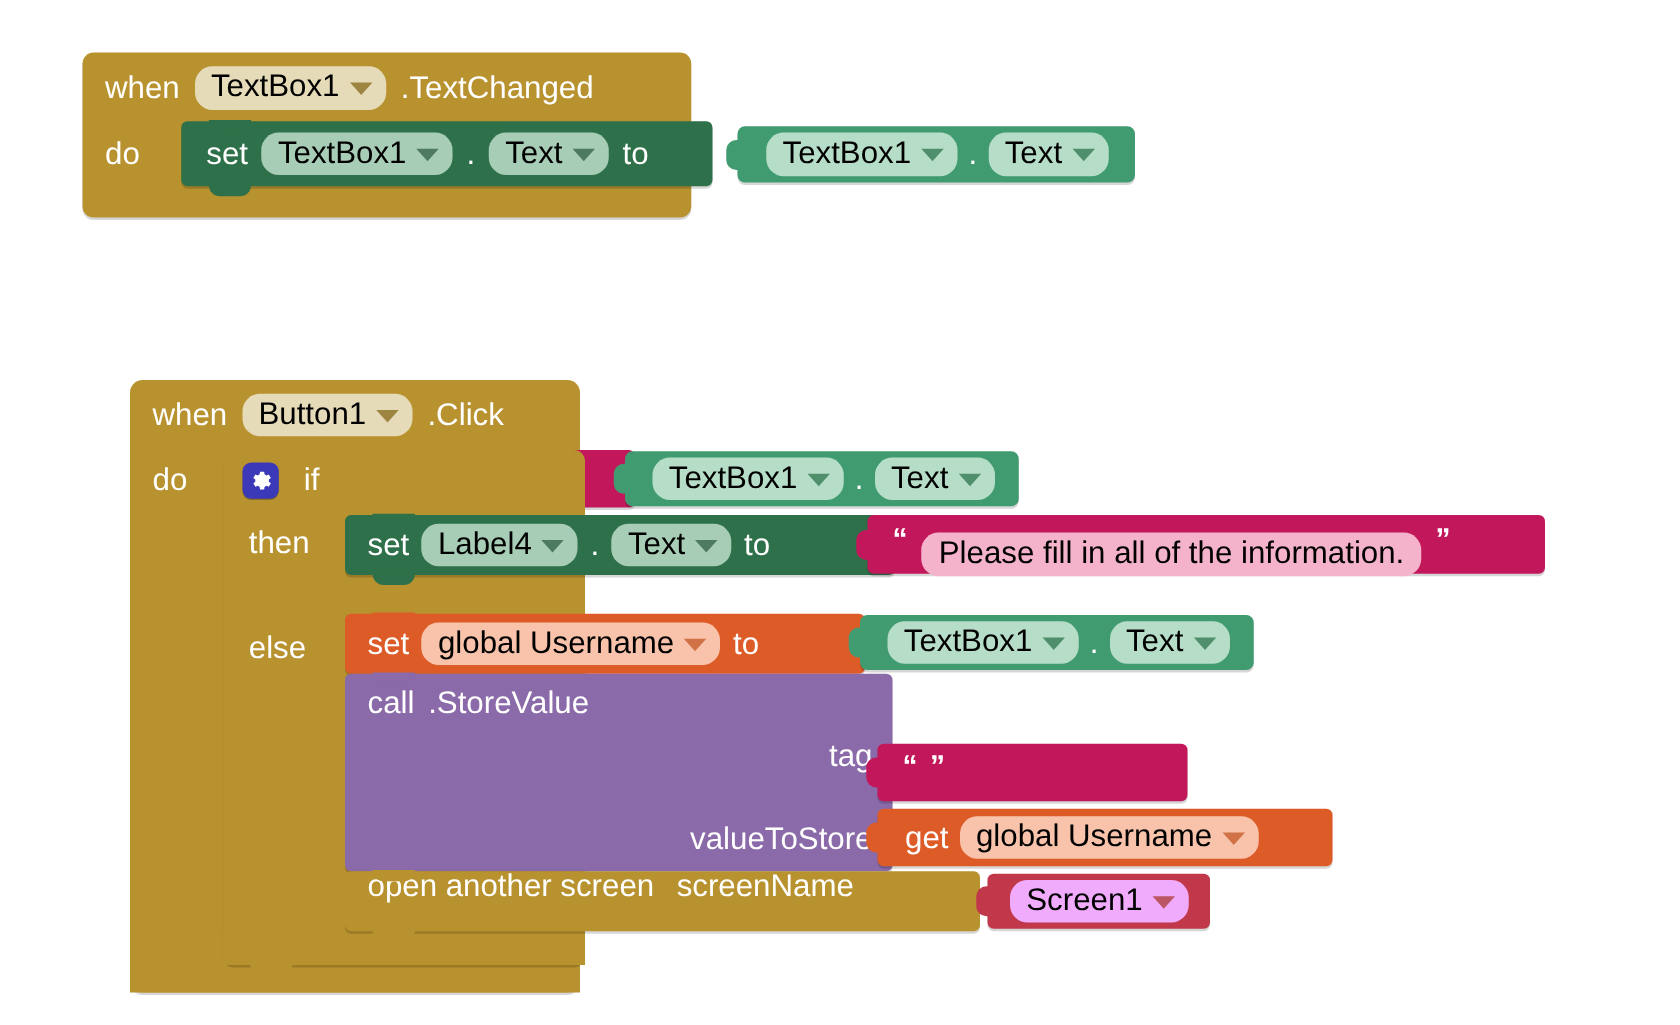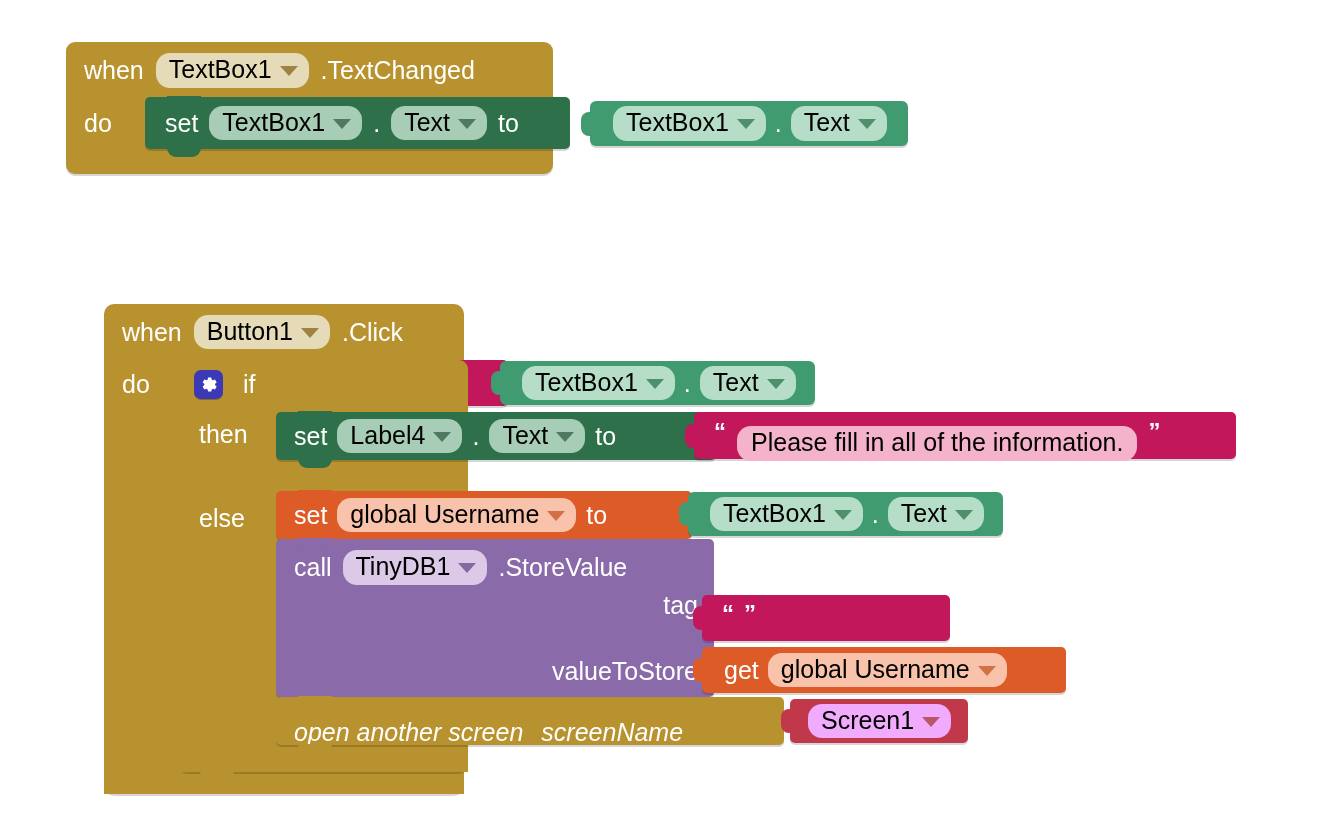--- a/index.html
+++ b/index.html
@@ -156,21 +156,21 @@
   
   #str2{left:702px;top:595px;width:248px;height:46px;border-radius:5px;}
   #str2 .inner{display:flex;align-items:center;height:46px;padding-left:20px;gap:10px;}
 
   
   #getvar{left:702px;top:647px;width:364px;height:46px;border-radius:5px;}
   #getvar .inner{display:flex;align-items:center;height:46px;padding-left:22px;gap:9px;}
 
   
   #openscr{left:276px;top:697px;width:508px;height:48px;border-radius:5px;}
-  #openscr .inner{display:flex;align-items:flex-end;height:48px;padding-left:18px;gap:18px;font-style:italic;}
+  #openscr .inner{display:flex;align-items:flex-start;height:48px;padding-left:18px;gap:18px;}
 
   
   #scr1{left:790px;top:699px;width:178px;height:44px;border-radius:5px;}
   #scr1 .inner{display:flex;align-items:center;height:44px;padding-left:18px;}
 </style>
 </head>
 <body>
 
 <div class="canvas">
 
@@ -328,24 +328,20 @@
         <span class="caret"></span>
       </span>
     </div>
   </div>
 
   <div class="blk c-purple bev" id="tinydb">
     <div class="notch-top c-purple"></div>
     <div class="notch-bot c-purple"></div>
     <div class="r1">
       <span class="lbl">call</span>
-      <span class="field f-lav">
-        <span>TinyDB1</span>
-        <span class="caret"></span>
-      </span>
       <span class="lbl">.StoreValue</span>
     </div>
     <span class="lbl r2">tag</span>
     <span class="lbl r3">valueToStore</span>
   </div>
 
   <div class="blk c-crimson bev" id="str2">
     <div class="tab c-crimson"></div>
     <div class="inner">
       <span class="q">“</span>

